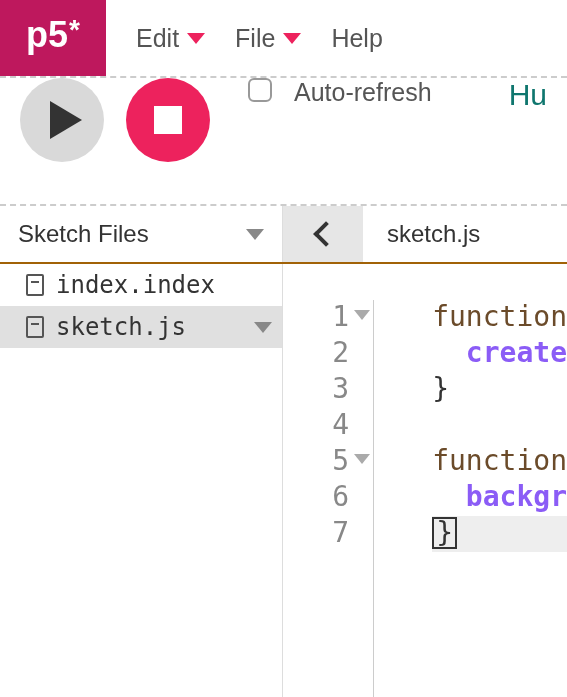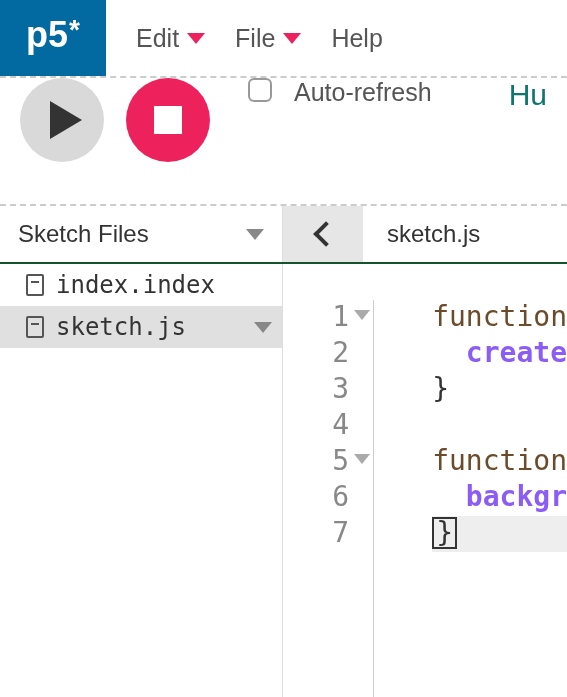--- a/index.html
+++ b/index.html
@@ -12,21 +12,21 @@
     color: #333;
   }
   .topbar {
     display: flex;
     align-items: stretch;
     height: 78px;
     border-bottom: 2px dashed #ccc;
   }
   .logo {
     width: 106px;
-    background: #0369a1;
+    background: #be185d;
     color: #fff;
     display: flex;
     align-items: center;
     justify-content: center;
     font-size: 36px;
     font-weight: 600;
     padding-bottom: 6px;
   }
   .logo sup { font-size: 28px; margin-left: 1px; margin-top:-10px;}
   .menu {
@@ -89,21 +89,21 @@
   }
   .toolbar-right {
     margin-left: auto;
     font-size: 30px;
     color: #0f766e;
   }
   .panehead {
     display: flex;
     height: 58px;
     align-items: stretch;
-    border-bottom: 2px solid #14532d;
+    border-bottom: 2px solid #a16207;
   }
   .sketchfiles {
     display: flex;
     align-items: center;
     width: 283px;
     padding: 0 18px;
     font-size: 24px;
     color: #333;
     border-right: 1px solid #ddd;
   }

